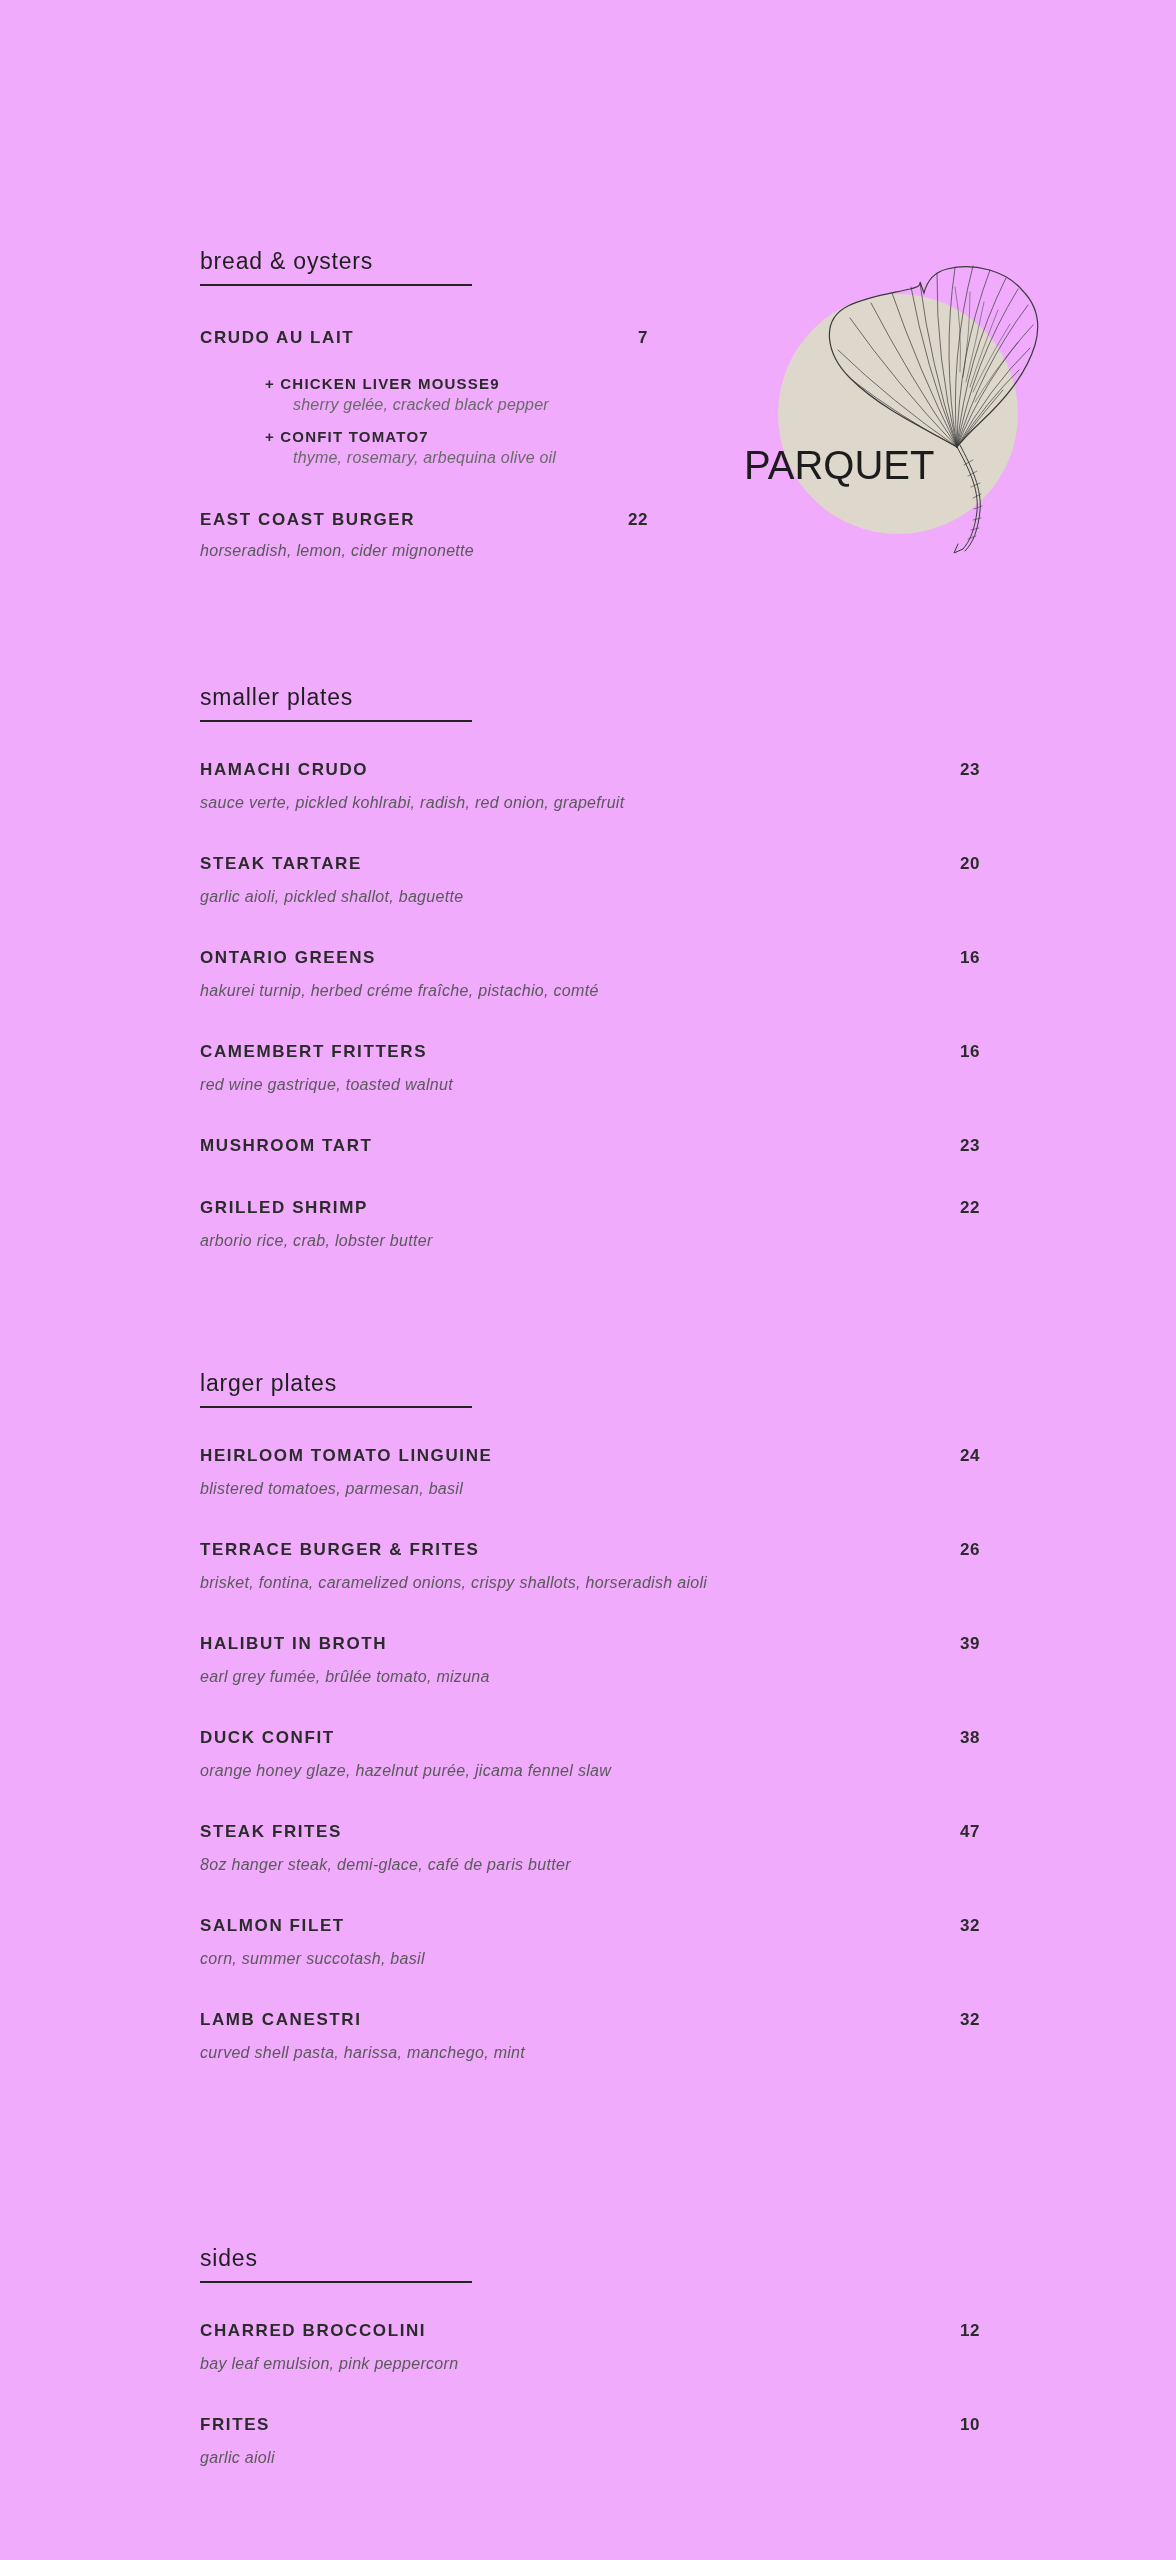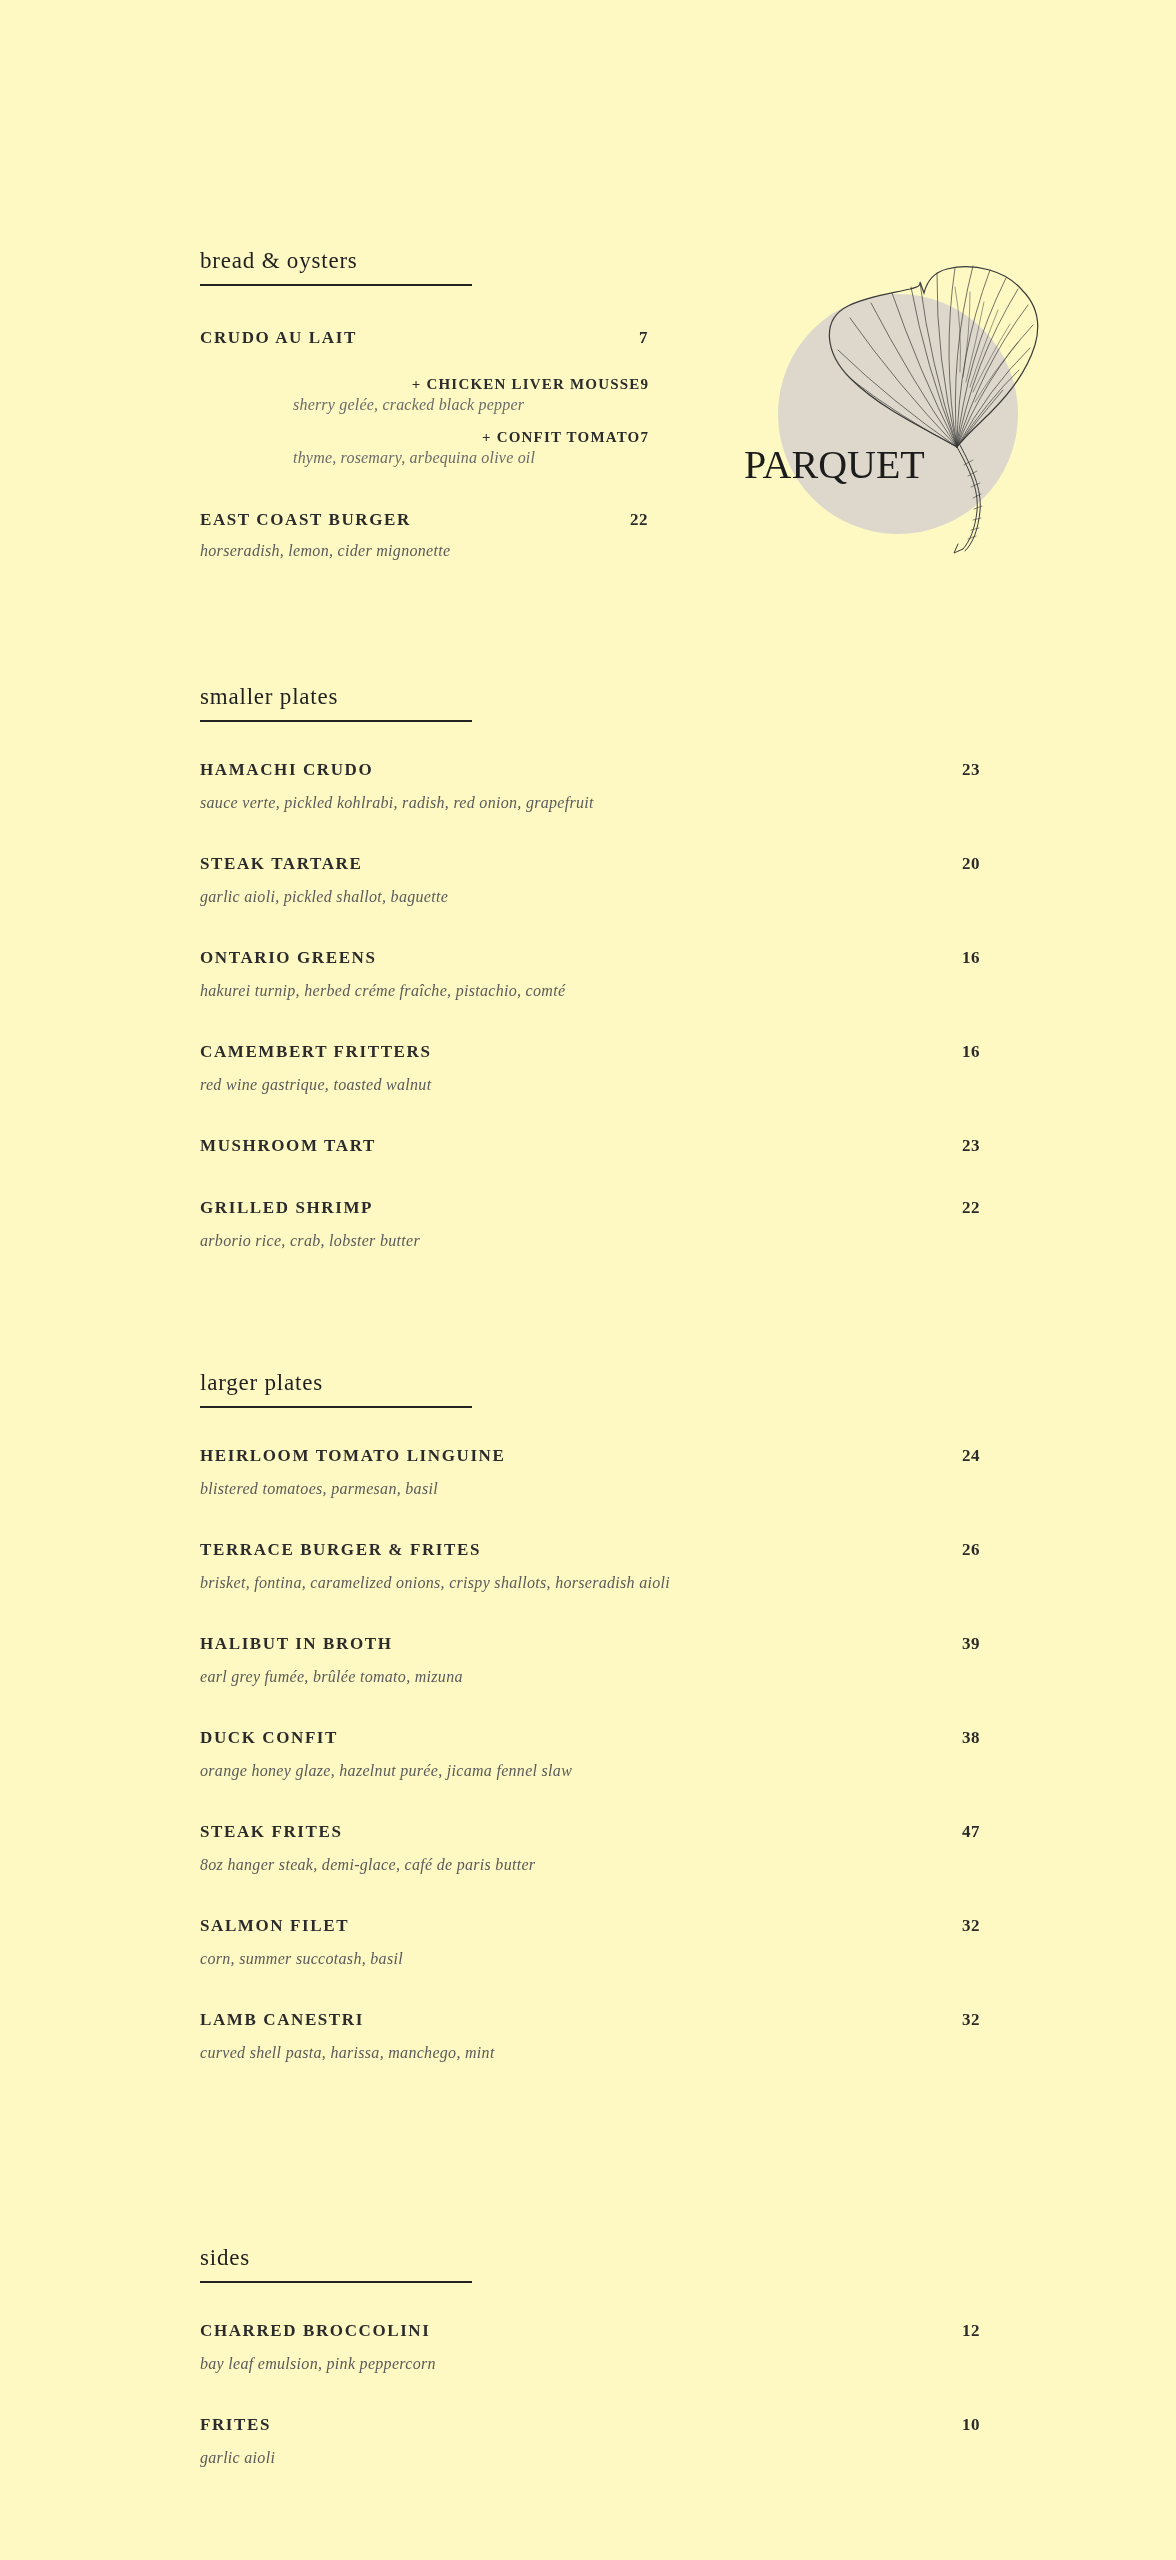--- a/index.html
+++ b/index.html
@@ -25,37 +25,37 @@
   .item-name{font-size:17px;line-height:20px;font-weight:600;letter-spacing:1.6px;color:#2b2b2b;}
   .item-price{font-size:17px;line-height:20px;font-weight:600;letter-spacing:0.5px;color:#2b2b2b;}
   .item-desc{margin-top:14px;font-size:16px;line-height:18px;font-style:italic;color:#5a5a5a;letter-spacing:0.3px;}
 
   
   .section[data-idx="0"] .item{margin-bottom:0;}
   .section[data-idx="0"] .item + .item{margin-top:45px;}
   .section[data-idx="0"] .item-desc{margin-top:12px;}
   .addons{margin-top:27px;}
   .addon + .addon{margin-top:16px;}
-  .addon-row{display:flex;justify-content:flex-end;align-items:baseline;margin-left:65px;}
+  .addon-row{display:flex;justify-content:flex-start;align-items:baseline;margin-left:65px;}
   .addon-name{font-size:15px;line-height:18px;font-weight:600;letter-spacing:1.2px;color:#2b2b2b;}
   .addon-price{font-size:15px;line-height:18px;font-weight:600;color:#2b2b2b;}
   .addon-desc{margin-left:93px;margin-top:5px;font-size:16px;line-height:14px;font-style:italic;color:#6a6a6a;letter-spacing:0.2px;}
 
   
   .logo-circle{position:absolute;left:778px;top:294px;width:240px;height:240px;border-radius:50%;z-index:1;}
   .logo-leaf{position:absolute;left:770px;top:262px;width:280px;height:300px;z-index:2;}
   .logo-text{
     position:absolute;left:744px;top:450px;z-index:3;
     font-size:40px;line-height:30px;font-weight:400;letter-spacing:0px;color:#1c1c1c;
   }
 </style>
 </head>
 <body>
 
-<div id="page" style="background: #fef9c3; font-family: Liberation Serif, serif;">
+<div id="page" style="background: #f0abfc;">
 
   <div id="sections-root">
       <div class="section" data-idx="0">
         <h2>bread &amp; oysters</h2>
         <div class="item">
           <div class="item-row">
             <span class="item-name">CRUDO AU LAIT</span>
             <span class="item-price">7</span>
           </div>
           <div class="addons">

